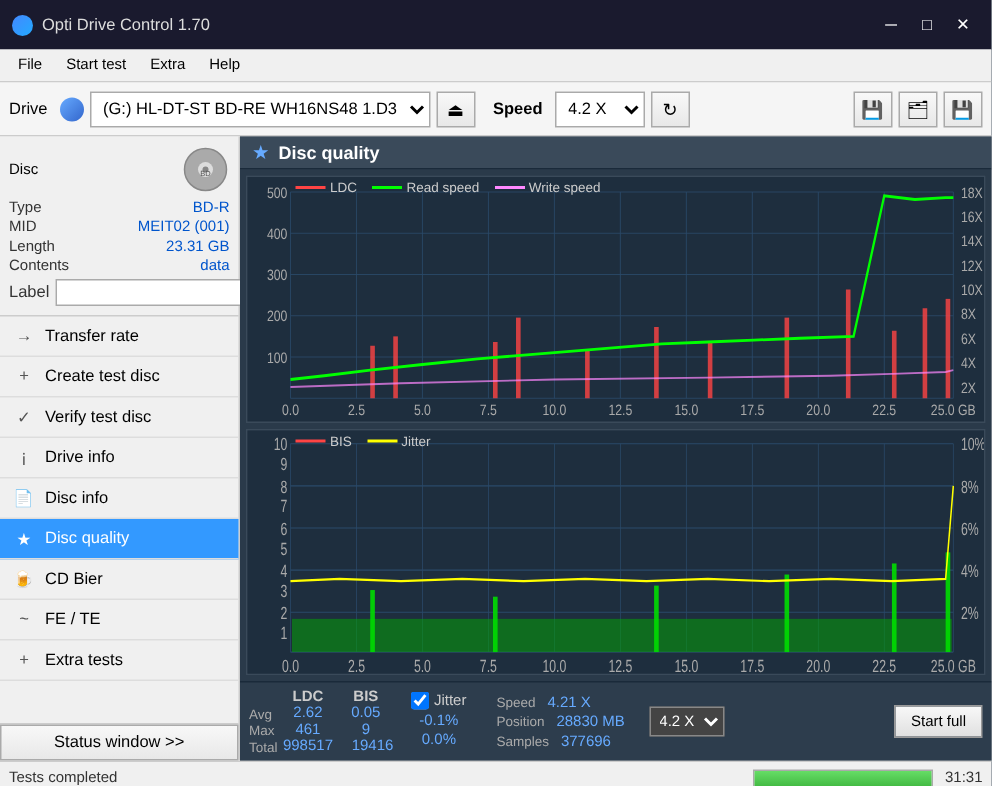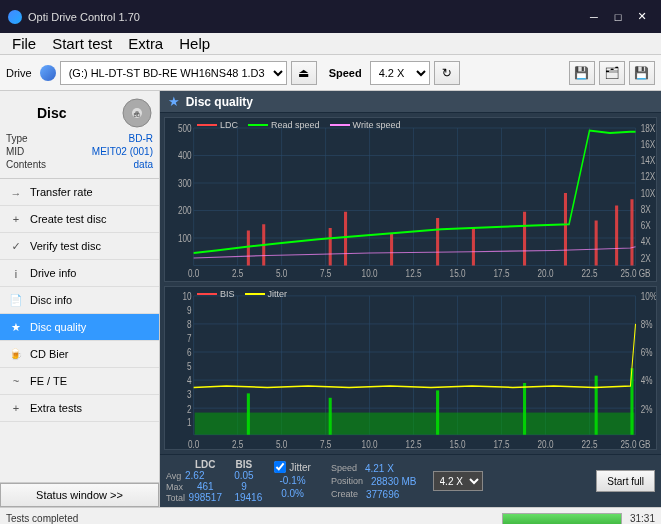--- a/index.html
+++ b/index.html
@@ -8,39 +8,39 @@
     
     .title-bar { background: #1a1a2e; color: white; display: flex; align-items: center; justify-content: space-between; padding: 4px 8px; height: 33px; }
     .title-bar-left { display: flex; align-items: center; gap: 6px; }
     .title-bar-icon { width: 14px; height: 14px; background: linear-gradient(135deg, #4488ff, #22aaff); border-radius: 50%; }
     .title-bar-title { font-size: 11px; color: #ddd; }
     .title-bar-controls { display: flex; gap: 2px; }
     .title-btn { width: 22px; height: 18px; background: transparent; border: none; cursor: pointer; color: white; font-size: 11px; display: flex; align-items: center; justify-content: center; }
 
     
     .menu-bar { background: #f0f0f0; display: flex; align-items: center; padding: 2px 4px; height: 22px; border-bottom: 1px solid #ccc; }
-    .menu-item { padding: 2px 8px; cursor: pointer; font-size: 15px; }
+    .menu-item { padding: 2px 8px; cursor: pointer; font-size: 10px; }
 
     
     .toolbar { background: #f5f5f5; display: flex; align-items: center; padding: 3px 6px; height: 36px; border-bottom: 1px solid #ccc; gap: 4px; }
     .toolbar-label { font-size: 11px; font-weight: normal; margin-right: 4px; }
     .drive-select { height: 24px; font-size: 11px; border: 1px solid #aaa; background: white; padding: 0 4px; min-width: 180px; }
     .toolbar-btn { height: 24px; width: 26px; border: 1px solid #aaa; background: linear-gradient(180deg, #f8f8f8, #e8e8e8); cursor: pointer; display: flex; align-items: center; justify-content: center; font-size: 12px; }
     .speed-label { font-size: 11px; font-weight: bold; margin-left: 8px; margin-right: 4px; }
     .speed-select { height: 24px; font-size: 11px; border: 1px solid #aaa; background: white; padding: 0 4px; width: 60px; }
     .toolbar-spacer { flex: 1; }
 
     
     .main { display: flex; height: calc(524px - 28px - 22px - 36px - 22px); }
 
     
     .sidebar { width: 160px; background: #f0f0f0; border-right: 1px solid #ccc; display: flex; flex-direction: column; }
     .disc-panel { padding: 6px; border-bottom: 1px solid #ccc; }
     .disc-header { display: flex; align-items: center; justify-content: space-between; margin-bottom: 4px; }
-    .disc-title { font-weight: bold; font-size: 14px; margin-left: 31px; }
+    .disc-title { font-weight: normal; font-size: 10px; }
     .disc-row { display: flex; justify-content: space-between; margin-bottom: 2px; font-size: 10px; gap: 20px; }
     .disc-key { color: #333; }
     .disc-val { color: #0055cc; font-weight: 500; }
     .disc-label-row { display: flex; align-items: center; gap: 4px; margin-top: 3px; }
     .disc-label-input { height: 18px; border: 1px solid #aaa; font-size: 10px; flex: 1; padding: 0 2px; }
     .disc-label-btn { width: 18px; height: 18px; border: 1px solid #aaa; background: linear-gradient(180deg, #f8f8f8, #e8e8e8); cursor: pointer; display: flex; align-items: center; justify-content: center; font-size: 10px; }
 
     .nav-item { display: flex; align-items: center; gap: 6px; padding: 5px 8px; cursor: pointer; font-size: 11px; border-bottom: 1px solid #ddd; }
     .nav-item.active { background: #3399ff; color: white; }
     .nav-item.active .nav-icon { color: white; }
@@ -138,22 +138,31 @@
       </div>
       <div class="disc-row">
         <span class="disc-key">Type</span>
         <span class="disc-val">BD-R</span>
       </div>
       <div class="disc-row">
         <span class="disc-key">MID</span>
         <span class="disc-val">MEIT02 (001)</span>
       </div>
       <div class="disc-row">
+        <span class="disc-key">Length</span>
+        <span class="disc-val">23.31 GB</span>
+      </div>
+      <div class="disc-row">
         <span class="disc-key">Contents</span>
         <span class="disc-val">data</span>
+      </div>
+      <div class="disc-label-row">
+        <span class="disc-key">Label</span>
+        <input class="disc-label-input" type="text" value="" style="">
+        <button class="disc-label-btn">🔍</button>
       </div>
     </div>
 
     <div>
       <div class="nav-item">
         <span class="nav-icon">→</span>
         <span class="nav-label">Transfer rate</span>
       </div>
       <div class="nav-item">
         <span class="nav-icon">+</span>
@@ -371,21 +380,21 @@
 
         <table style="border-collapse:collapse; font-size:10px; color:#aaa;">
           <tbody>
               <tr>
             <td style="padding:0 6px; text-align:center;"></td>
             <td style="padding:0 10px; text-align:center; color:#ccc; font-weight:bold;">LDC</td>
             <td style="padding:0 10px; text-align:center; color:#ccc; font-weight:bold;">BIS</td>
           </tr>
           <tr>
             <td style="color:#aaa; font-size:9px;">Avg</td>
-            <td style="color:#66aaff;">2.62</td>
+            <td style="text-align:center; color:#66aaff;">2.62</td>
             <td style="text-align:center; color:#66aaff;">0.05</td>
           </tr>
           <tr>
             <td style="color:#aaa; font-size:9px;">Max</td>
             <td style="text-align:center; color:#66aaff;">461</td>
             <td style="text-align:center; color:#66aaff;">9</td>
           </tr>
           <tr>
             <td style="color:#aaa; font-size:9px;">Total</td>
             <td style="text-align:center; color:#66aaff;">998517</td>
@@ -407,21 +416,21 @@
         <div style="display:flex; flex-direction:column; gap:2px; margin-left:8px;">
           <div style="display:flex; gap:8px; align-items:center;">
             <span style="font-size:9px;color:#aaa;">Speed</span>
             <span style="font-size:10px;color:#66aaff;">4.21 X</span>
           </div>
           <div style="display:flex; gap:8px; align-items:center;">
             <span style="font-size:9px;color:#aaa;">Position</span>
             <span style="font-size:10px;color:#66aaff;">28830 MB</span>
           </div>
           <div style="display:flex; gap:8px; align-items:center;">
-            <span style="font-size:9px;color:#aaa;">Create</span>
+            <span style="font-size:9px;color:#aaa;">Samples</span>
             <span style="font-size:10px;color:#66aaff;">377696</span>
           </div>
         </div>
 
         <div style="display:flex; flex-direction:column; gap:2px; margin-left:4px;">
           <select style="height:20px; font-size:10px; border:1px solid #888; background:#444; color:white; padding:0 2px;">
             <option>4.2 X</option>
           </select>
         </div>
 

